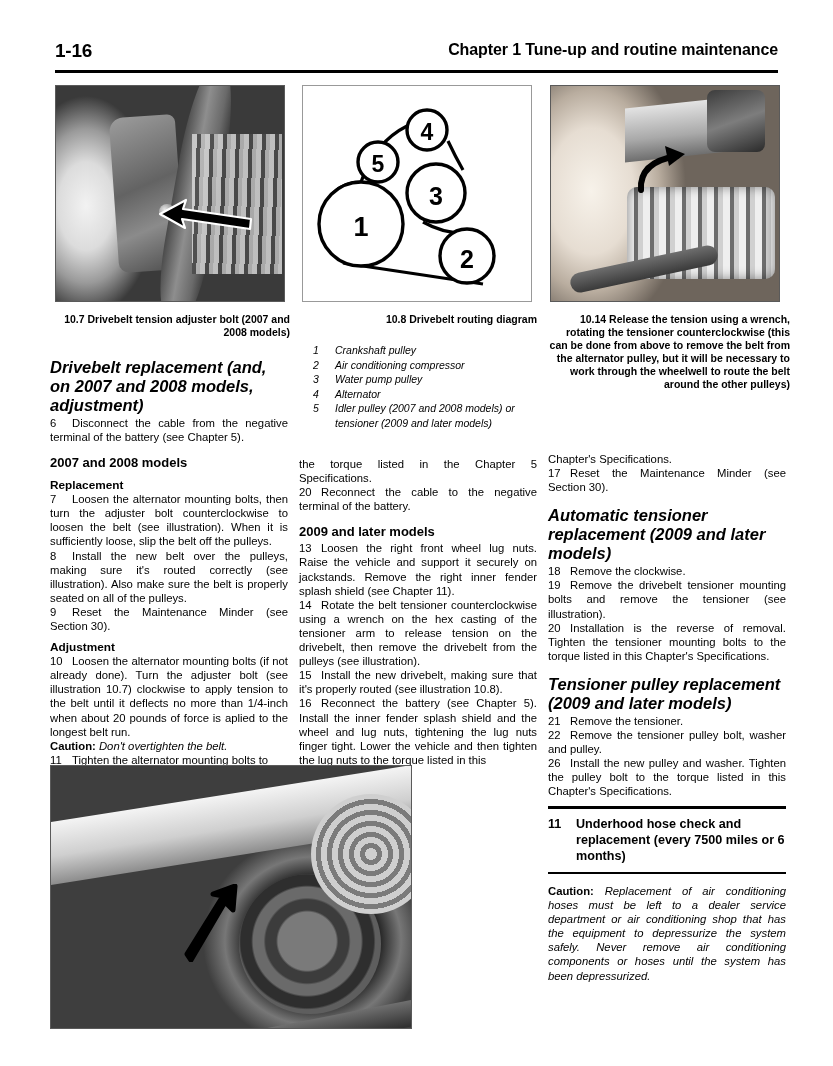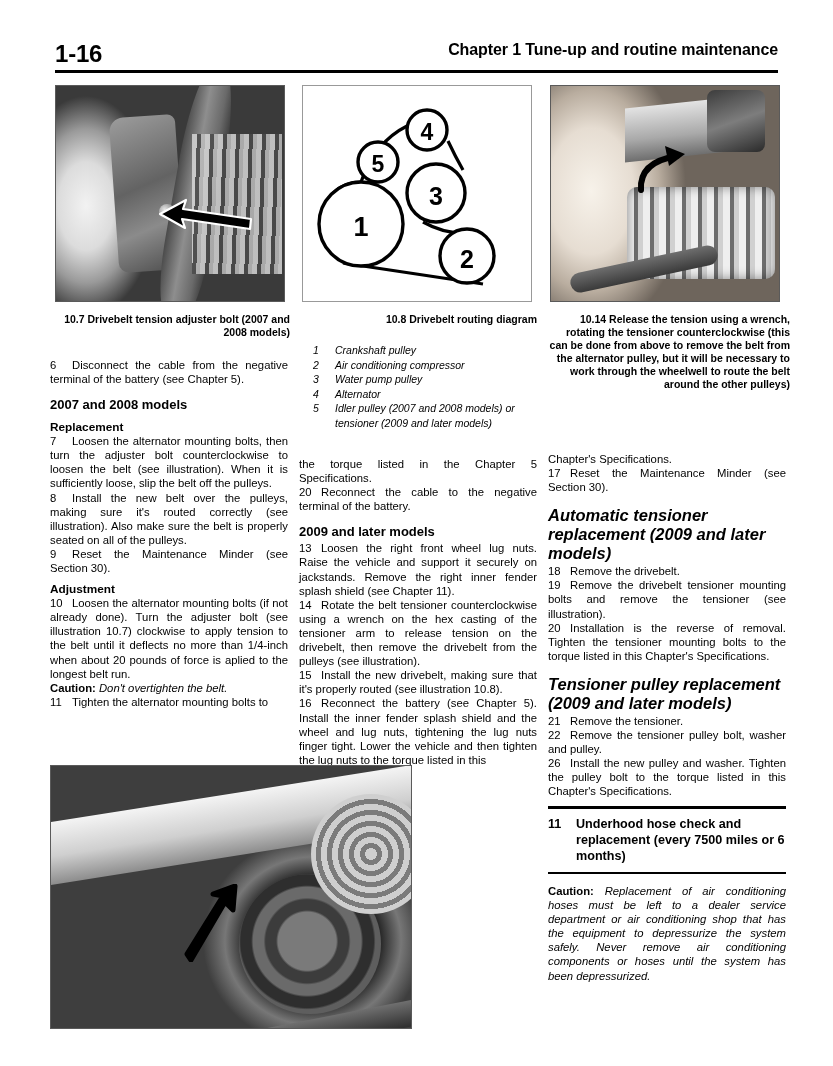--- a/index.html
+++ b/index.html
@@ -27,21 +27,21 @@
     position: absolute;
     left: 55px;
     top: 40px;
     width: 723px;
     height: 30px;
   }
   .folio {
     position: absolute;
     left: 0;
     top: 0;
-    font-size: 24px;
+    font-size: 19px;
     font-weight: bold;
     letter-spacing: -0.2px;
   }
   .running-head {
     position: absolute;
     left: 0;
     top: 1px;
     width: 723px;
     text-align: right;
     font-size: 16px;
@@ -378,20 +378,21 @@
       </div>
       <svg class="arrow-svg" style="left:82px; top:58px;" width="60" height="52" viewBox="0 0 60 52">
         <path d="M 8 46 Q 6 18 44 12" fill="none" stroke="#000" stroke-width="6" stroke-linecap="round"></path>
         <polygon points="52,10 32,2 36,22" fill="#000"></polygon>
       </svg>
     </div>
   </div>
   <div class="caption" style="left:548px; top:313px; width:242px;">10.14 Release the tension using a wrench, rotating the tensioner counterclockwise (this can be done from above to remove the belt from the alternator pulley, but it will be necessary to work through the wheelwell to route the belt around the other pulleys)</div>
 
   <div class="col" style="left:50px; top:358px;">
+    <h2 class="sec-head">Drivebelt replacement (and, on 2007 and 2008 models, adjustment)</h2>
     <p class="para"><span class="num">6</span><span>Disconnect the cable from the negative terminal of the battery (see Chapter 5).</span></p>
 
     <h3 class="sub-head">2007 and 2008 models</h3>
 
     <h4 class="sub-sub">Replacement</h4>
     <p class="para"><span class="num">7</span><span>Loosen the alternator mounting bolts, then turn the adjuster bolt counterclockwise to loosen the belt (see illustration). When it is sufficiently loose, slip the belt off the pulleys.</span></p>
     <p class="para"><span class="num">8</span><span>Install the new belt over the pulleys, making sure it's routed correctly (see illustration). Also make sure the belt is properly seated on all of the pulleys.</span></p>
     <p class="para"><span class="num">9</span><span>Reset the Maintenance Minder (see Section 30).</span></p>
 
     <h4 class="sub-sub">Adjustment</h4>
@@ -409,21 +410,21 @@
     <p class="para"><span class="num">14</span><span>Rotate the belt tensioner counterclockwise using a wrench on the hex casting of the tensioner arm to release tension on the drivebelt, then remove the drivebelt from the pulleys (see illustration).</span></p>
     <p class="para"><span class="num">15</span><span>Install the new drivebelt, making sure that it's properly routed (see illustration 10.8).</span></p>
     <p class="para"><span class="num">16</span><span>Reconnect the battery (see Chapter 5). Install the inner fender splash shield and the wheel and lug nuts, tightening the lug nuts finger tight. Lower the vehicle and then tighten the lug nuts to the torque listed in this</span></p>
   </div>
 
   <div class="col" style="left:548px; top:452px;">
     <p class="para">Chapter's Specifications.</p>
     <p class="para"><span class="num">17</span><span>Reset the Maintenance Minder (see Section 30).</span></p>
 
     <h2 class="sec-head" style="margin-top:12px;">Automatic tensioner replacement (2009 and later models)</h2>
-    <p class="para"><span class="num">18</span><span>Remove the drivebelt.</span></p>
+    <p class="para"><span class="num">18</span><span>Remove the clockwise.</span></p>
     <p class="para"><span class="num">19</span><span>Remove the drivebelt tensioner mounting bolts and remove the tensioner (see illustration).</span></p>
     <p class="para"><span class="num">20</span><span>Installation is the reverse of removal. Tighten the tensioner mounting bolts to the torque listed in this Chapter's Specifications.</span></p>
 
     <h2 class="sec-head" style="margin-top:12px;">Tensioner pulley replacement (2009 and later models)</h2>
     <p class="para"><span class="num">21</span><span>Remove the tensioner.</span></p>
     <p class="para"><span class="num">22</span><span>Remove the tensioner pulley bolt, washer and pulley.</span></p>
     <p class="para"><span class="num">26</span><span>Install the new pulley and washer. Tighten the pulley bolt to the torque listed in this Chapter's Specifications.</span></p>
   </div>
 
   <div class="sec-block" style="left:548px; top:806px;">

